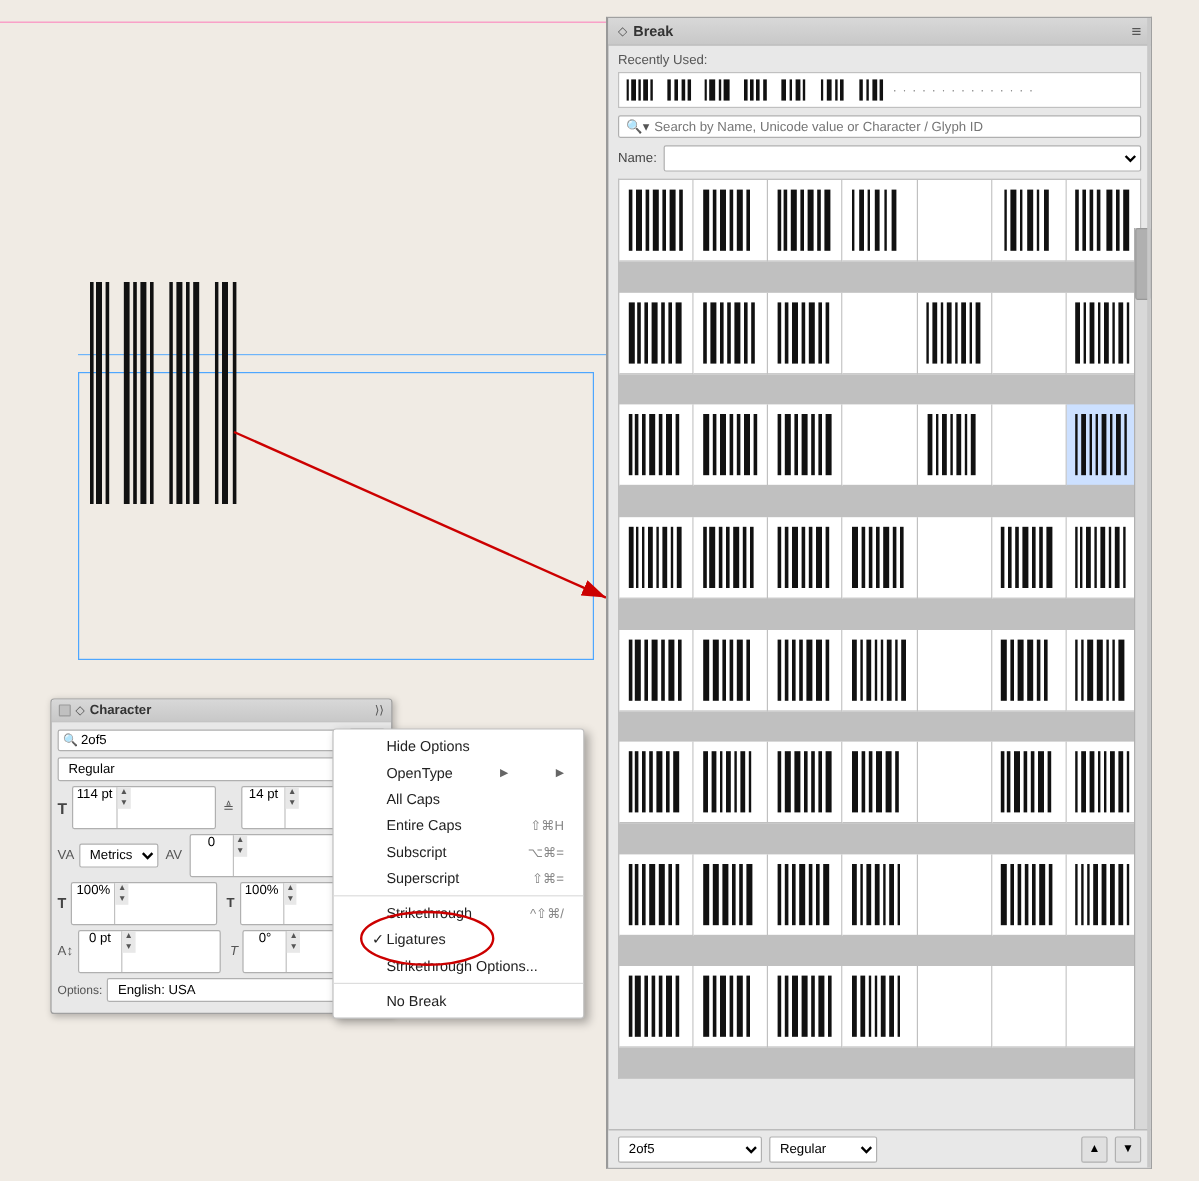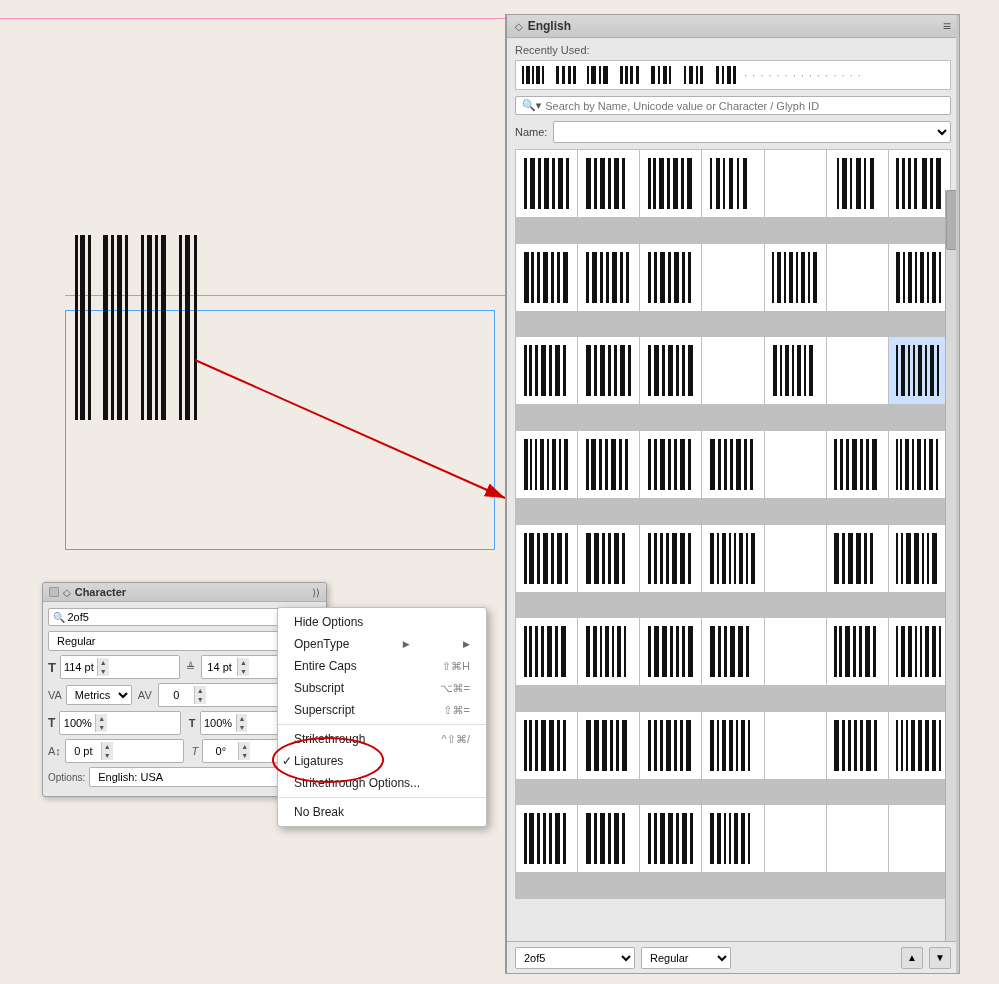--- a/index.html
+++ b/index.html
@@ -150,25 +150,24 @@
     }
 
     .panel-label {
       font-size: 10px;
       color: #555;
       white-space: nowrap;
     }
 
     .spinner-field {
       display: flex;
-      align-items: center;
       border: 1px solid #b0b0b0;
       background: white;
       border-radius: 2px;
-      height: 24px;
+      height: 36px;
     }
 
     .spinner-value {
       font-size: 11px;
       padding: 0 3px;
       min-width: 35px;
       text-align: center;
     }
 
     .spinner-arrows {
@@ -213,20 +212,21 @@
 
     .menu-item {
       padding: 4px 16px;
       font-size: 12px;
       color: #222;
       display: flex;
       align-items: center;
       justify-content: space-between;
       cursor: pointer;
       white-space: nowrap;
+      margin-left: 28px;
     }
 
     .menu-item.has-sub::after {
       content: '▶';
       font-size: 9px;
       color: #666;
     }
 
     .menu-shortcut {
       color: #888;
@@ -510,21 +510,21 @@
       </marker>
     </defs>
     <line x1="10" y1="10" x2="320" y2="148" stroke="#cc0000" stroke-width="2" marker-end="url(#arrowhead)"></line>
   </svg>
 </div>
 
 <div class="glyphs-panel">
   <div class="glyphs-titlebar">
     <div class="glyphs-title-left">
       <span style="font-size:10px; color:#555;">◇</span>
-      <span class="glyphs-title">English</span>
+      <span class="glyphs-title">Break</span>
     </div>
     <div class="glyphs-controls">
       <span style="font-size:14px; color:#555; cursor:pointer;">≡</span>
     </div>
   </div>
 
   <div class="glyphs-body">
 
     <div class="recently-used-label">Recently Used:</div>
     <div class="recently-used-row">
@@ -1239,20 +1239,23 @@
 
 <div class="context-menu">
   <div class="menu-item">
     <span>Hide Options</span>
   </div>
   <div class="menu-item has-sub">
     <span>OpenType</span>
     <span style="color:#666; font-size:9px;">▶</span>
   </div>
   <div class="menu-item">
+    <span>All Caps</span>
+  </div>
+  <div class="menu-item">
     <span>Entire Caps</span>
     <span class="menu-shortcut">⇧⌘H</span>
   </div>
   <div class="menu-item">
     <span>Subscript</span>
     <span class="menu-shortcut">⌥⌘=</span>
   </div>
   <div class="menu-item">
     <span>Superscript</span>
     <span class="menu-shortcut">⇧⌘=</span>

